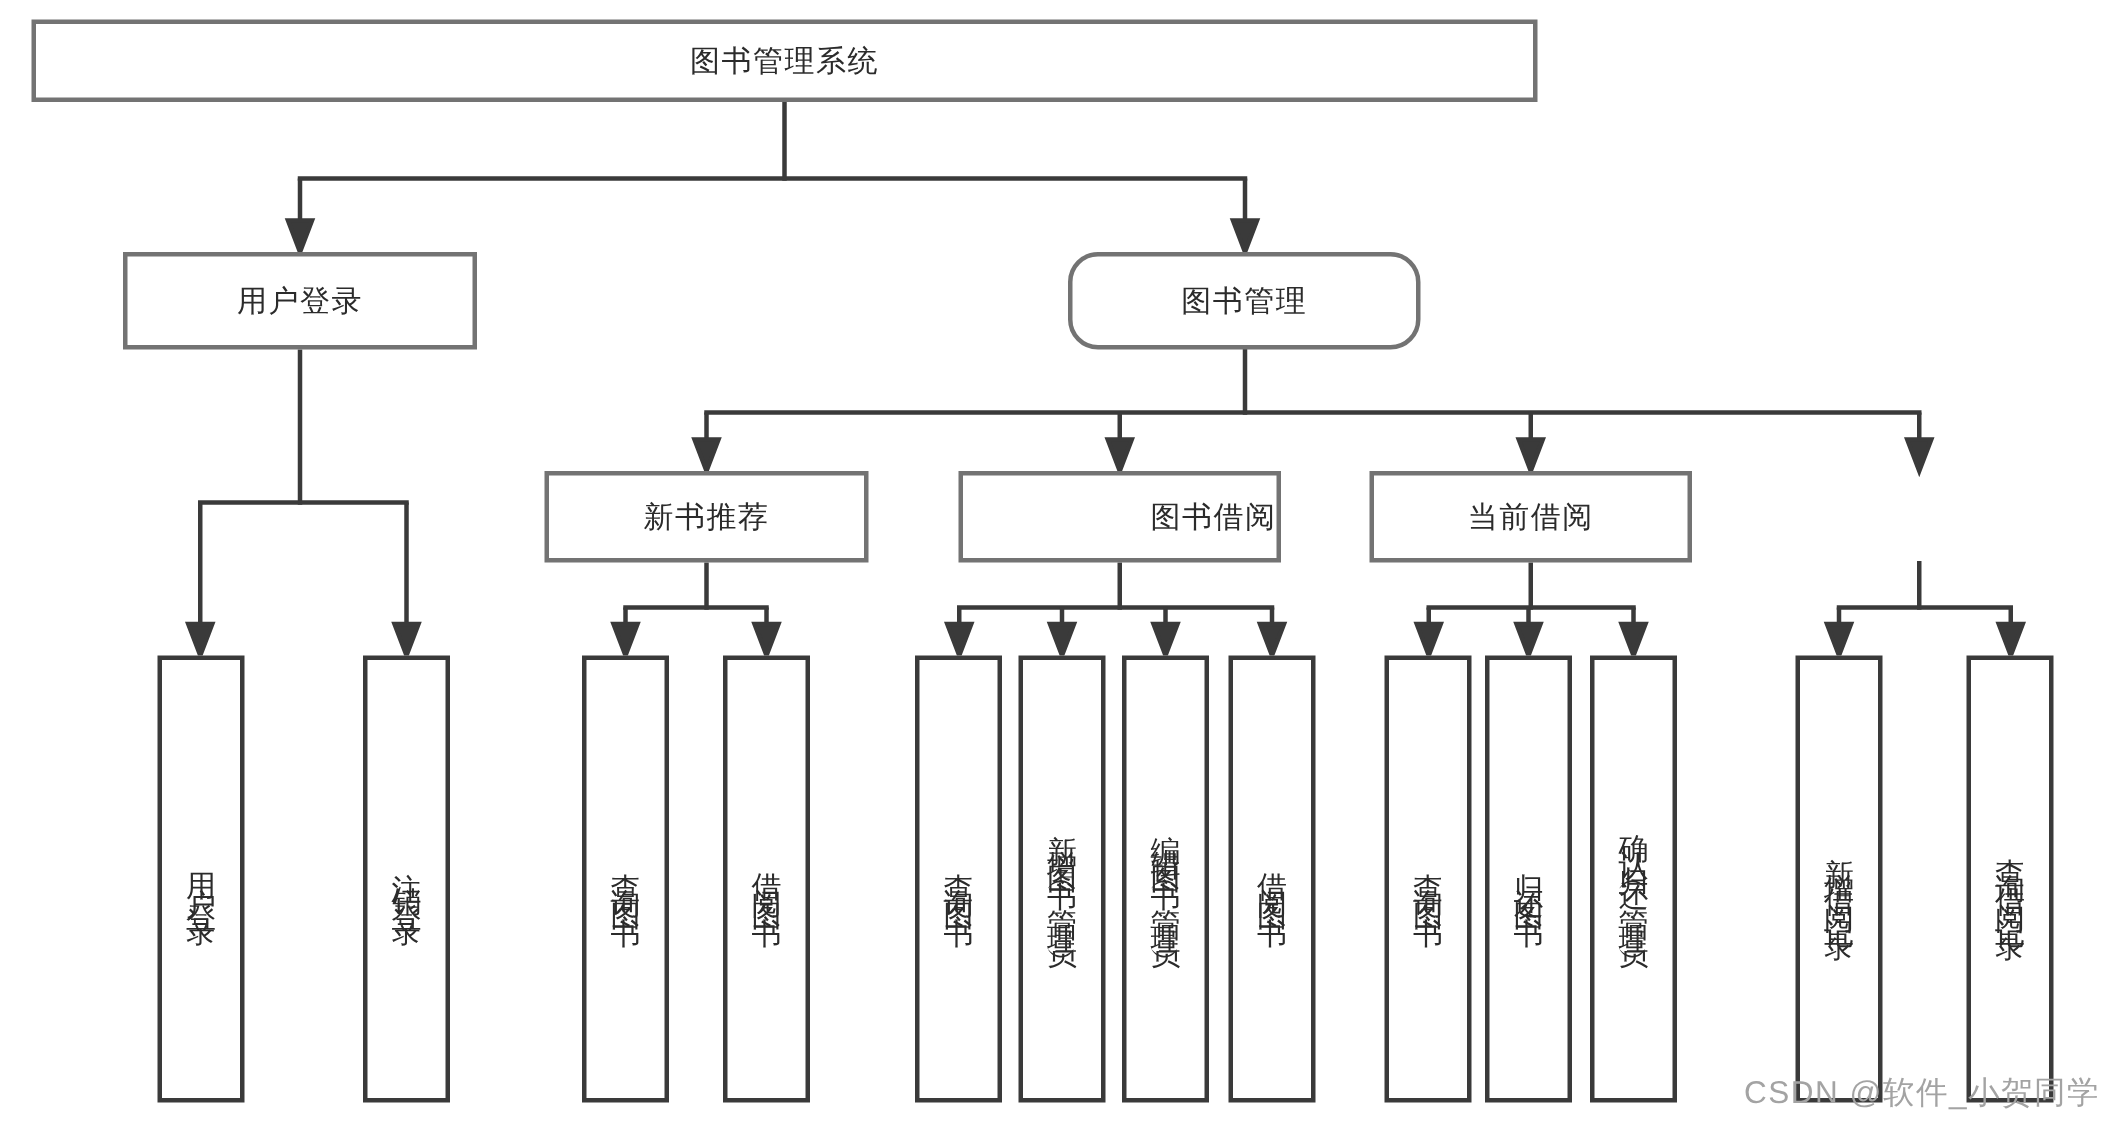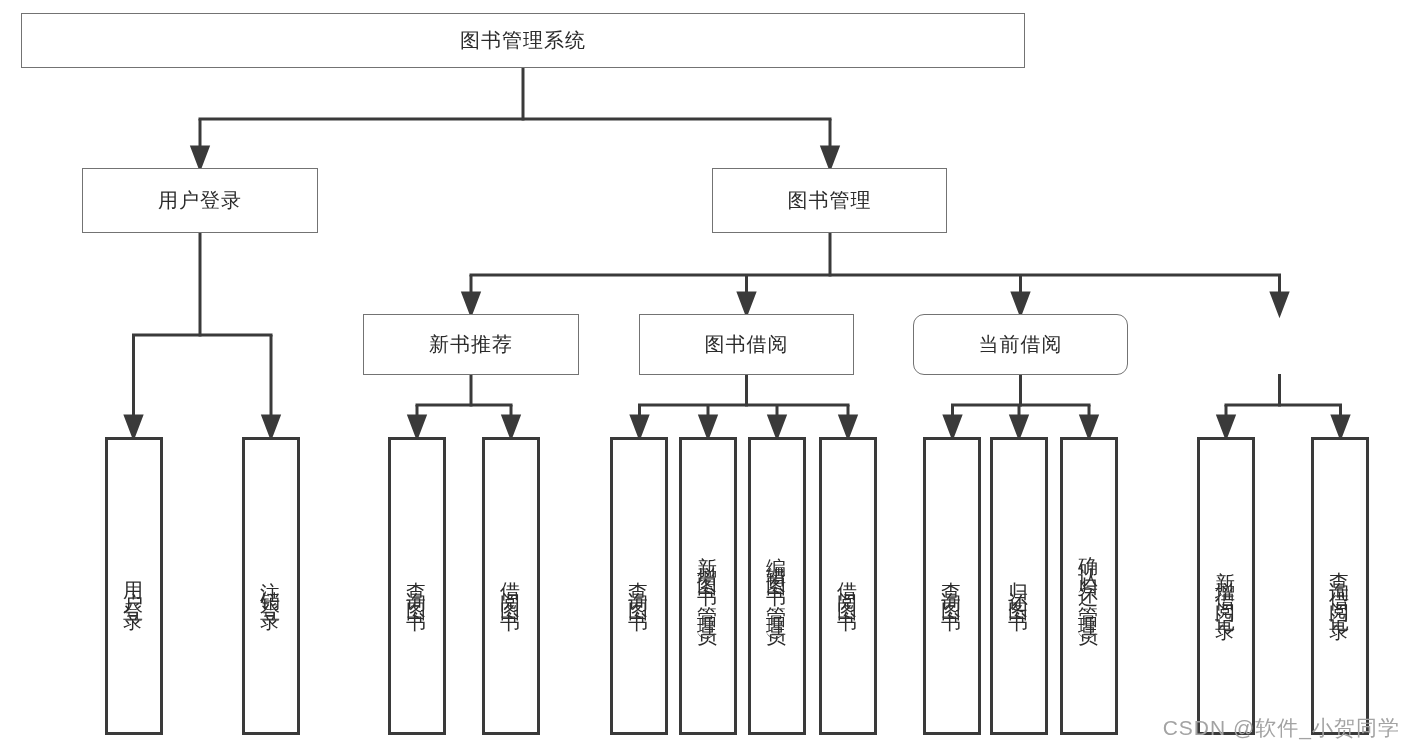--- a/index.html
+++ b/index.html
@@ -19,21 +19,21 @@
     position: absolute;
     left: 0;
     top: 0;
     width: 1405px;
     height: 747px;
     pointer-events: none;
   }
   .hbox {
     position: absolute;
     box-sizing: border-box;
-    border: 1px solid #737373;
+    border: 3px solid #737373;
     background: #ffffff;
     display: flex;
     align-items: center;
     justify-content: center;
     font-size: 20px;
     letter-spacing: 1px;
     color: #2b2b2b;
     z-index: 2;
   }
   .vbox {
@@ -52,24 +52,24 @@
   .vbox span {
     writing-mode: vertical-rl;
     text-orientation: mixed;
     font-size: 20px;
     letter-spacing: 10px;
     color: #2b2b2b;
     white-space: nowrap;
   }
   .n-root        { left: 21px;   top: 13px;  width: 1004px; height: 55px; }
   .n-user-login  { left: 82px;   top: 168px; width: 236px;  height: 65px; }
-  .n-book-mgmt   { left: 712px;  top: 168px; width: 235px;  height: 65px; }
+  .n-book-mgmt   { left: 712px;  top: 168px; width: 235px;  height: 65px; border-radius: 20px; }
   .n-new-book    { left: 363px;  top: 314px; width: 216px;  height: 61px; }
-  .n-book-borrow { left: 639px;  top: 314px; width: 215px;  height: 61px; }
-  .n-cur-borrow  { left: 913px;  top: 314px; width: 215px;  height: 61px; border-radius: 11px; }
+  .n-book-borrow { left: 639px;  top: 314px; width: 215px;  height: 61px; justify-content: flex-end; }
+  .n-cur-borrow  { left: 913px;  top: 314px; width: 215px;  height: 61px; }
   .n-rec-borrow  { left: 1172px; top: 314px; width: 215px;  height: 61px; }
 
   .v-user-login     { left: 105px; }
   .v-logout         { left: 242px; }
   .v-query-rec      { left: 388px; }
   .v-borrow-rec     { left: 482px; }
   .v-query-bb       { left: 610px; }
   .v-add-books      { left: 679px; }
   .v-edit-books     { left: 748px; }
   .v-borrow-bb      { left: 819px; }

